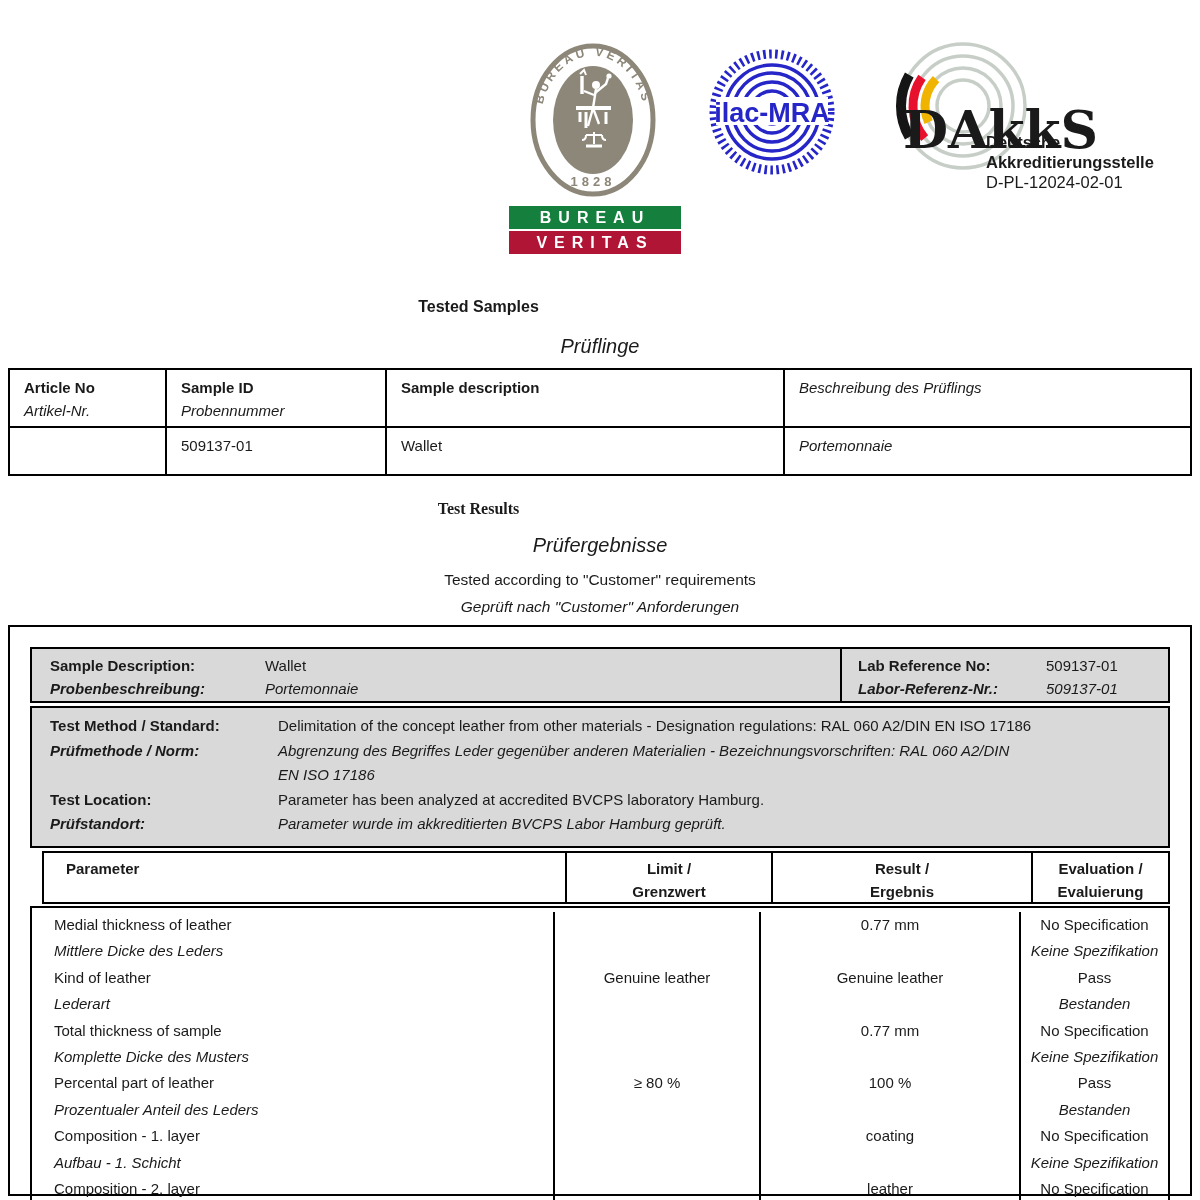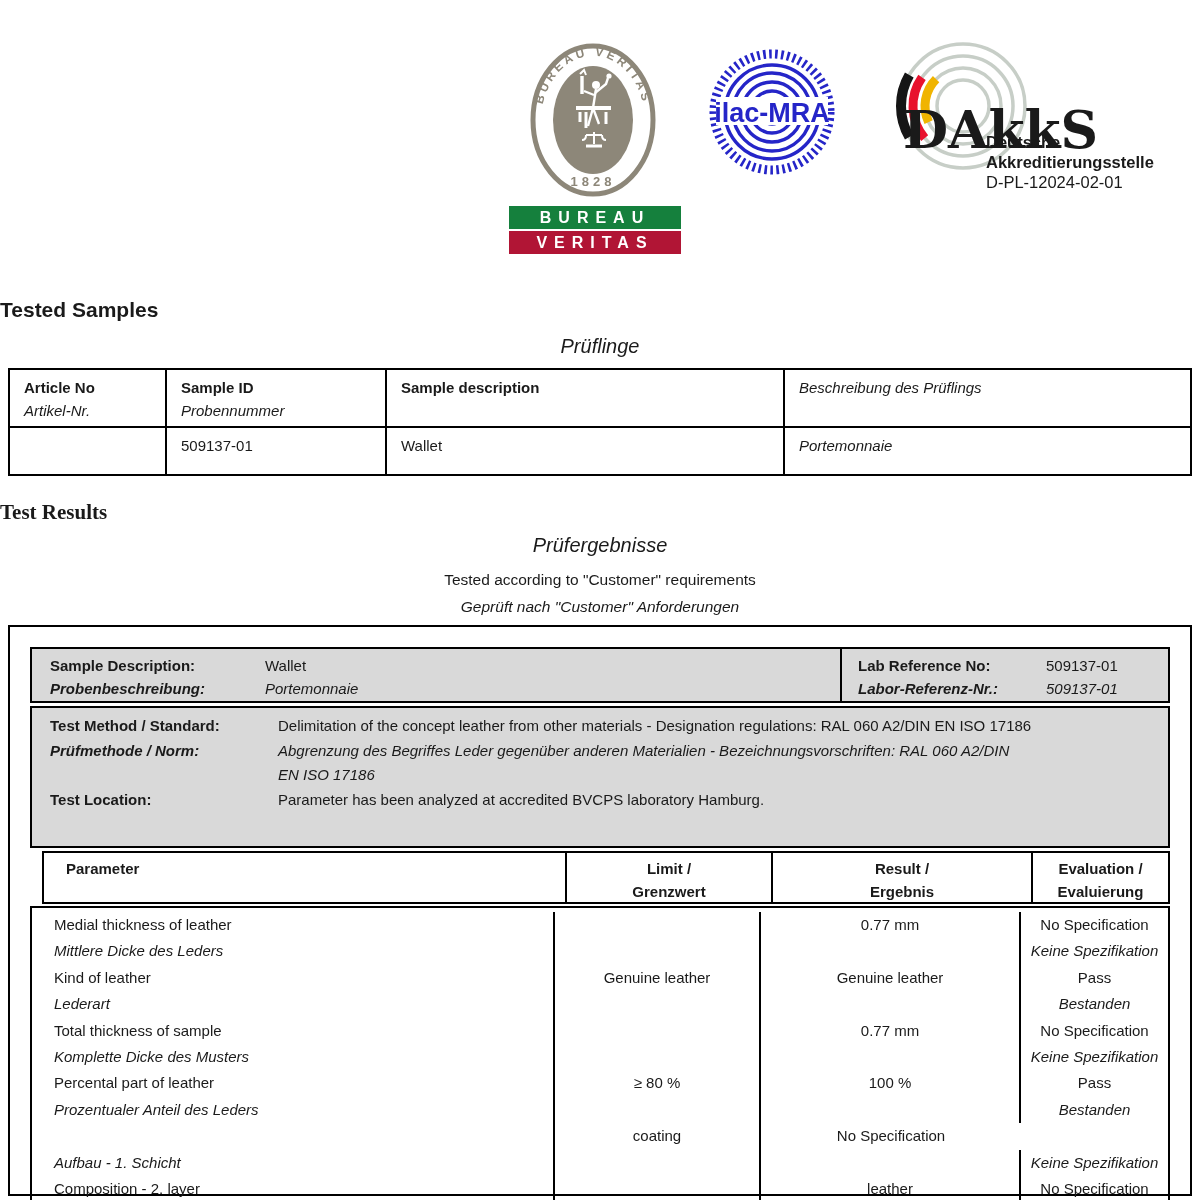--- a/index.html
+++ b/index.html
@@ -14,21 +14,21 @@
   
   #bv-logo{left:498px;top:28px;width:190px;height:235px;}
   #bv-bars{left:509px;top:206px;width:172px;}
   .bv-bar{height:23px;line-height:23px;text-align:center;color:#fff;font-weight:bold;
           font-size:16px;letter-spacing:7px;margin-bottom:2px;}
   #ilac-logo{left:706px;top:46px;width:132px;height:136px;}
   #dakks{left:858px;top:40px;width:334px;height:165px;}
   #dakks-text{position:absolute;left:128px;top:92px;line-height:20px;font-size:16.5px;white-space:nowrap;}
 
   
-  .h-title{left:0;top:0;width:957px;font-size:21px;font-weight:bold;}
+  .h-title{left:0;top:0;width:957px;font-size:16px;font-weight:bold;text-align:center;}
   .h-sub{left:0;top:0;width:1200px;font-size:20px;font-style:italic;text-align:center;}
   .h-note{left:0;top:0;width:1200px;font-size:15.5px;text-align:center;}
 
   
   #samples-table{left:8px;top:368px;width:1184px;border-collapse:collapse;table-layout:fixed;
     font-size:15px;padding-left:16px;}
   #samples-table td{border:2px solid #000;vertical-align:top;padding:6px 0 4px 14px;line-height:23px;}
 
   
   #results{left:8px;top:625px;width:1184px;height:571px;border:2px solid #000;
@@ -209,20 +209,24 @@
         <div class="mvalue it">Abgrenzung des Begriffes Leder gegenüber anderen Materialien - Bezeichnungsvorschriften: RAL 060 A2/DIN</div>
       </div>
       <div class="mrow">
         <div class="mlabel"></div>
         <div class="mvalue it">EN ISO 17186</div>
       </div>
       <div class="mrow">
         <div class="mlabel bd">Test Location:</div>
         <div class="mvalue">Parameter has been analyzed at accredited BVCPS laboratory Hamburg.</div>
       </div>
+      <div class="mrow">
+        <div class="mlabel bd it">Prüfstandort:</div>
+        <div class="mvalue it">Parameter wurde im akkreditierten BVCPS Labor Hamburg geprüft.</div>
+      </div>
     </div>
 
     <div id="param-header">
       <div class="ph left">Parameter</div>
       <div class="ph">
         <div>Limit /</div>
         <div>Grenzwert</div>
       </div>
       <div class="ph">
         <div>Result /</div>
@@ -282,20 +286,21 @@
         <div>Pass</div>
       </div>
       <div class="dline">
         <div class="c-param it">Prozentualer Anteil des Leders</div>
         <div></div>
         <div></div>
         <div class="it">Bestanden</div>
       </div>
 
       <div class="dline">
+        <div class="c-param">Composition - 1. layer</div>
         <div></div>
         <div>coating</div>
         <div>No Specification</div>
       </div>
       <div class="dline">
         <div class="c-param it">Aufbau - 1. Schicht</div>
         <div></div>
         <div></div>
         <div class="it">Keine Spezifikation</div>
       </div>

